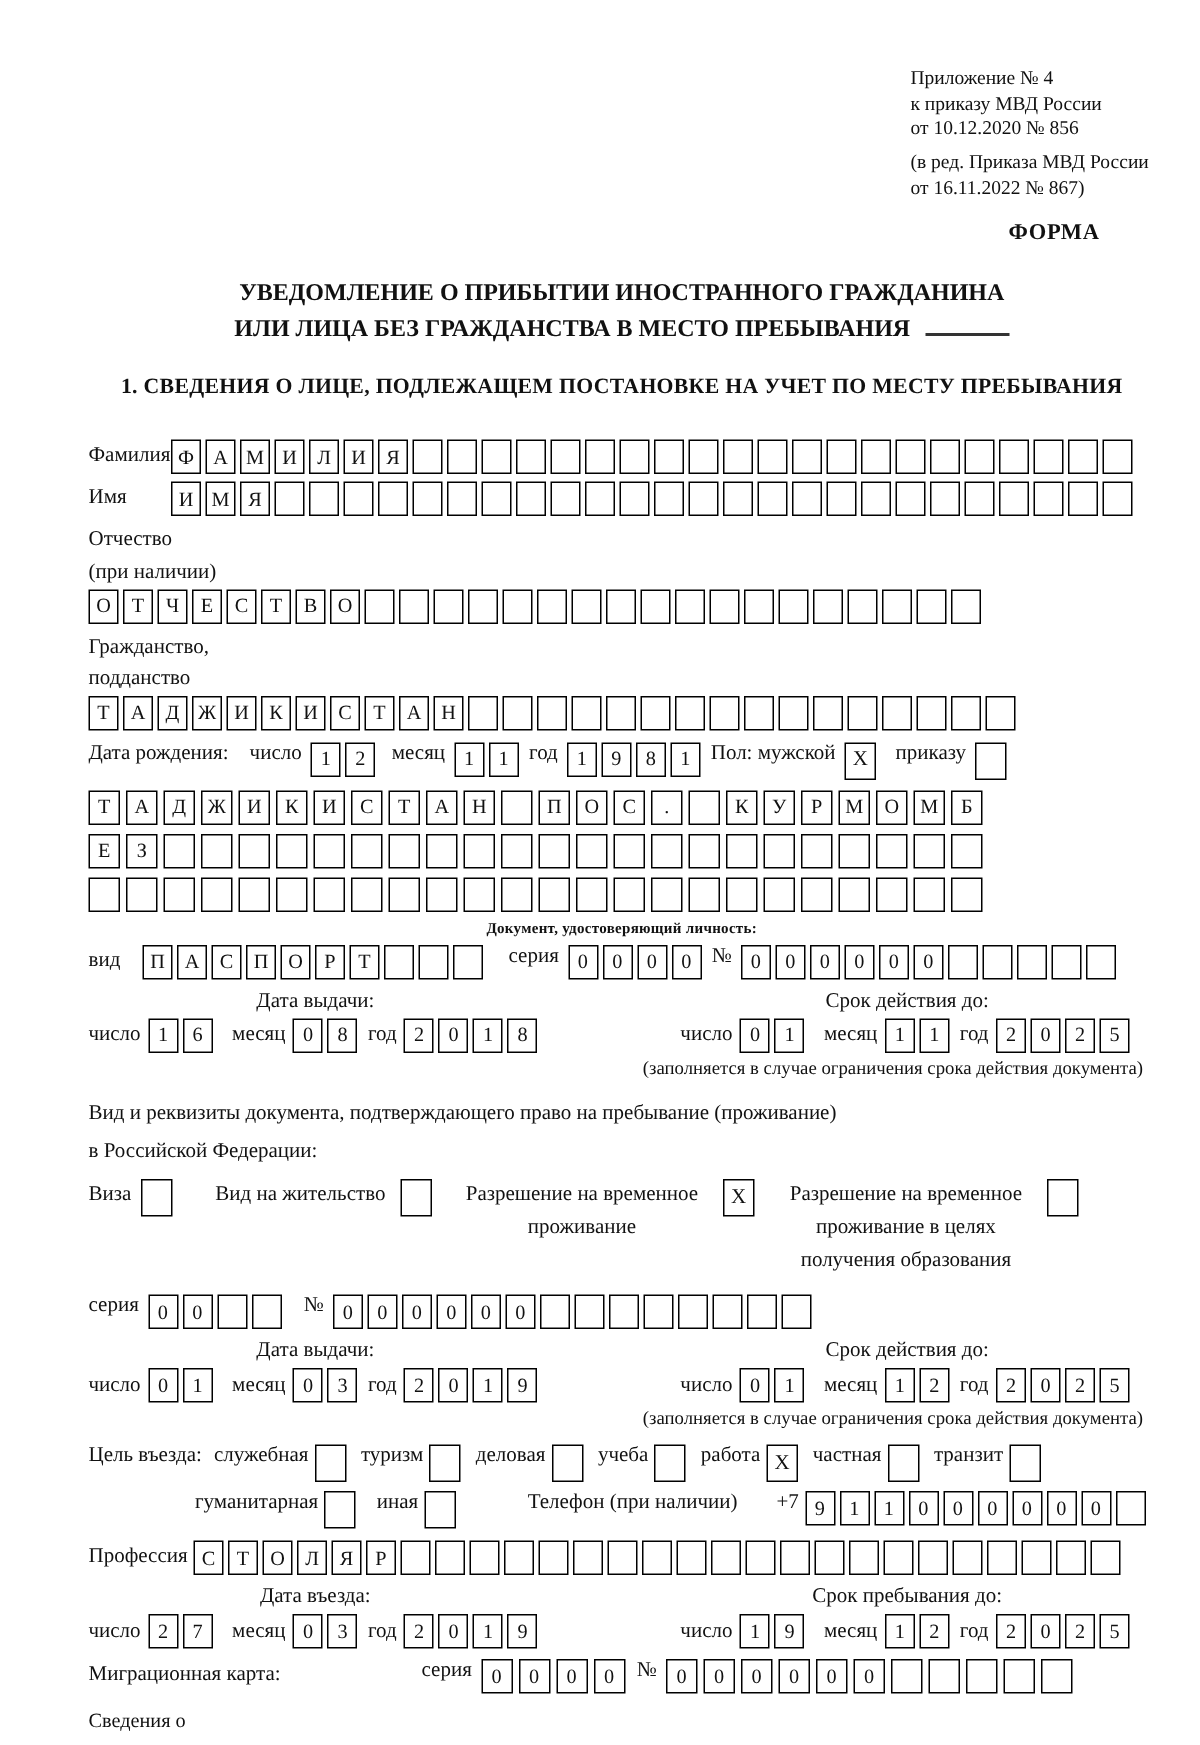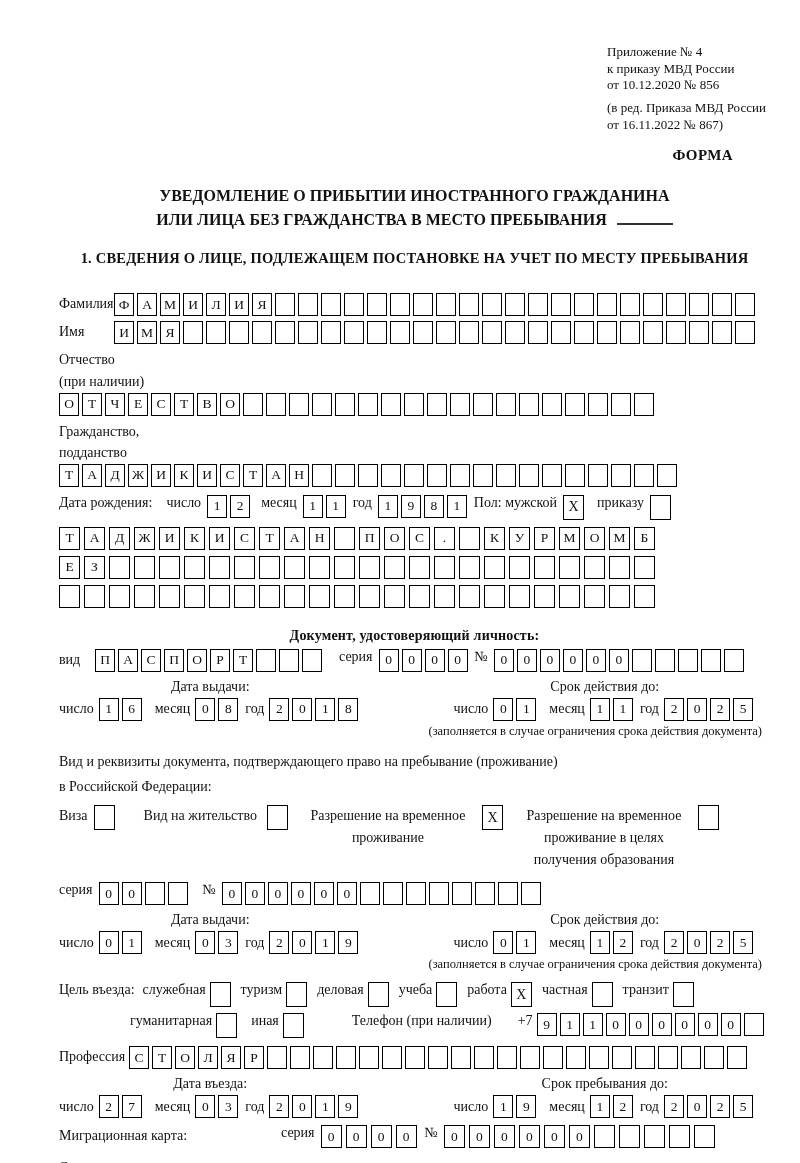--- a/index.html
+++ b/index.html
@@ -324,21 +324,21 @@
           <span class="cell"></span>
           <span class="cell"></span>
           <span class="cell"></span>
           <span class="cell"></span>
           <span class="cell"></span>
           <span class="cell"></span>
         </div>
     </div>
   </div>
 
-  <div class="sec-h" style="margin-top:14px; font-size:14px">Документ, удостоверяющий личность:</div>
+  <div class="sec-h" style="margin-top:0; font-size:10px">Документ, удостоверяющий личность:</div>
 
   <div class="row">
     <div class="lbl" style="width:36px">вид</div>
     <div class="cells">
         <span class="cell">П</span>
         <span class="cell">А</span>
         <span class="cell">С</span>
         <span class="cell">П</span>
         <span class="cell">О</span>
         <span class="cell">Р</span>

